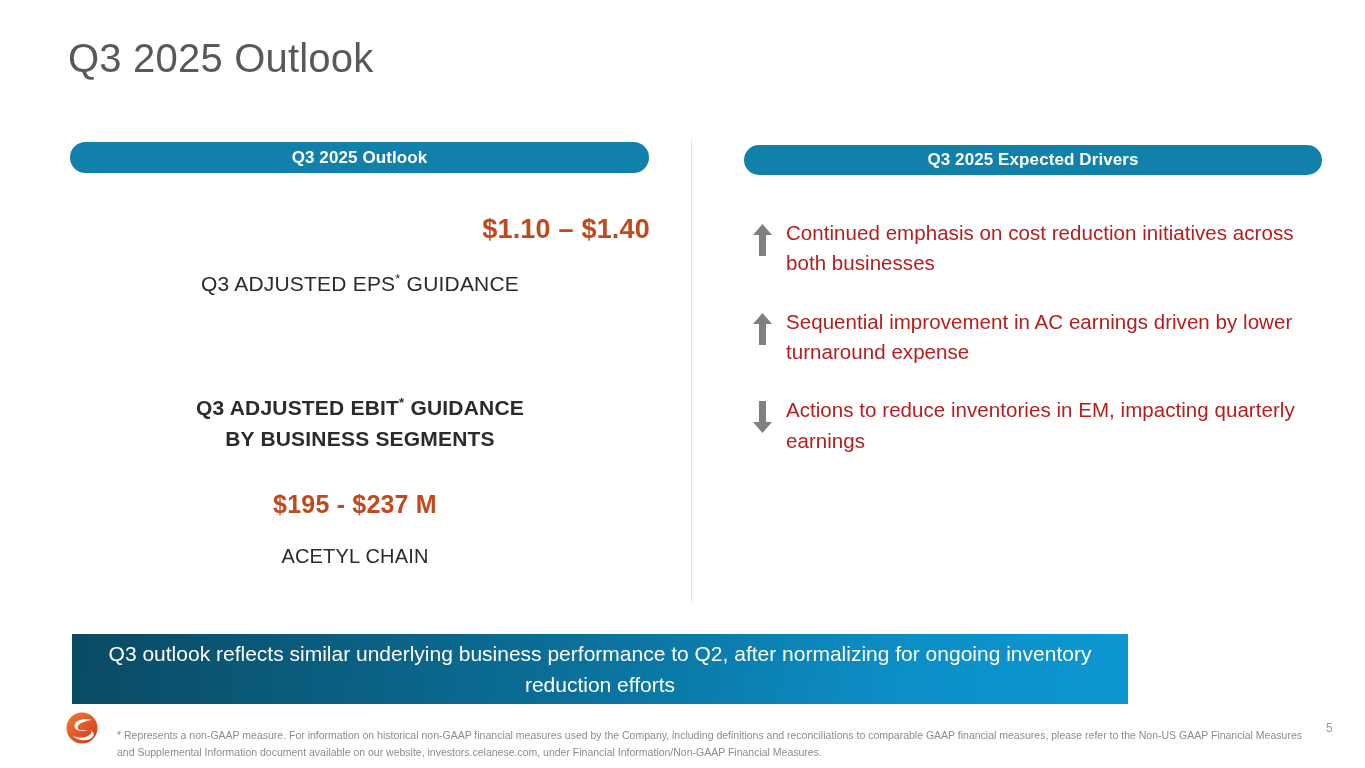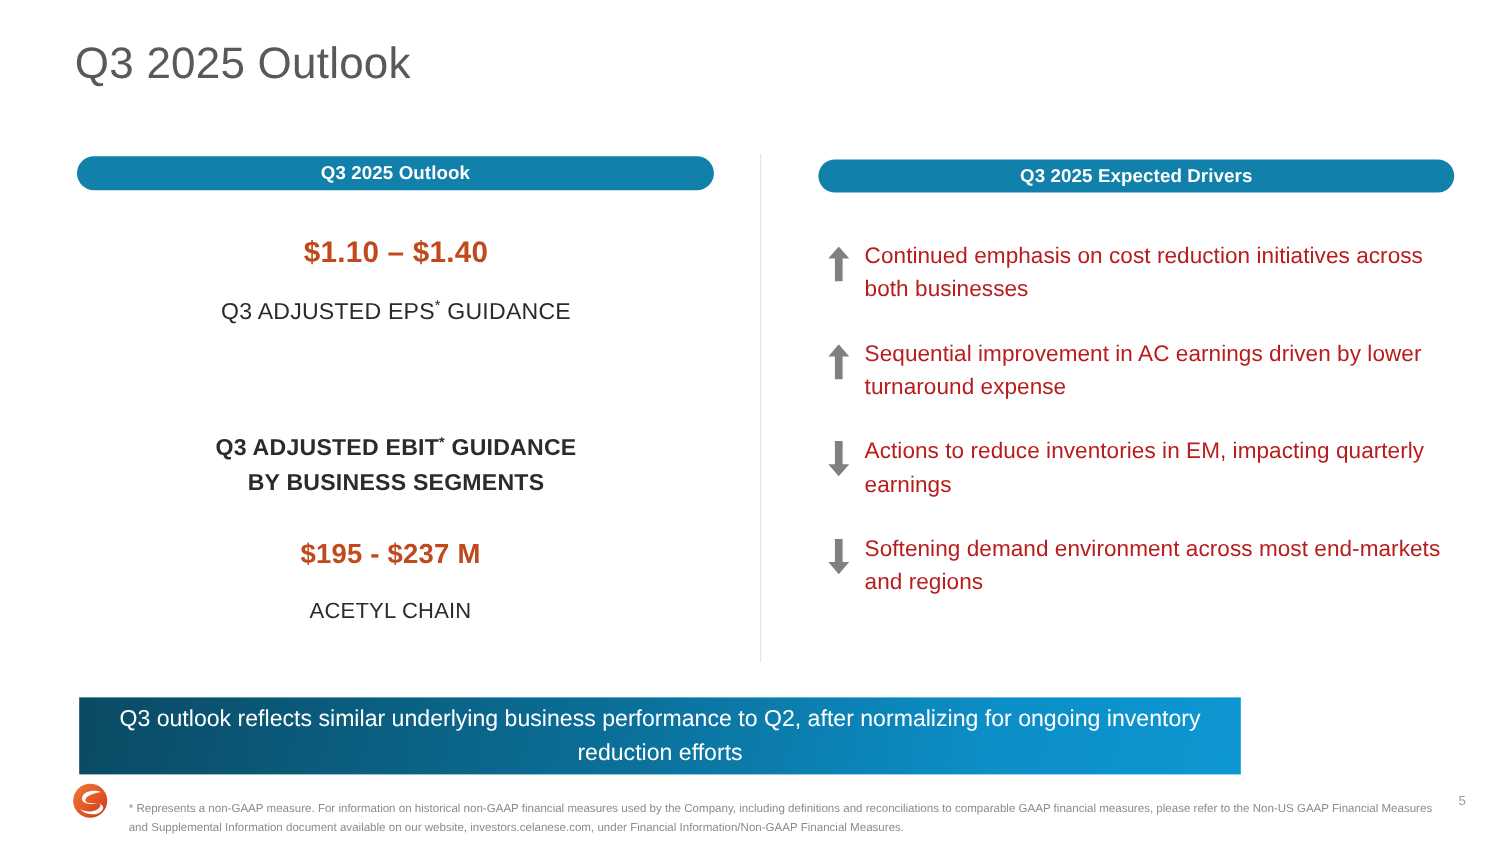--- a/index.html
+++ b/index.html
@@ -65,21 +65,21 @@
   }
 
   
   .left-panel {
     position: absolute;
     left: 70px;
     top: 200px;
     width: 580px;
   }
   .eps-value {
-    text-align: center;
+    text-align: right;
     color: #C0491D;
     font-size: 27px;
     font-weight: bold;
     letter-spacing: 0.2px;
     margin-top: 14px;
   }
   .eps-label {
     text-align: center;
     font-size: 21px;
     color: #2b2b2b;
@@ -253,28 +253,20 @@
 
   <div class="driver">
     <span class="driver-arrow">
       <svg width="19" height="32" viewBox="0 0 19 32" aria-hidden="true">
         <polygon points="9.5,32 0,21 6,21 6,0 13,0 13,21 19,21" fill="#808080"></polygon>
       </svg>
     </span>
     <span class="driver-text">Actions to reduce inventories in EM, impacting quarterly earnings</span>
   </div>
 
-  <div class="driver">
-    <span class="driver-arrow">
-      <svg width="19" height="32" viewBox="0 0 19 32" aria-hidden="true">
-        <polygon points="9.5,32 0,21 6,21 6,0 13,0 13,21 19,21" fill="#808080"></polygon>
-      </svg>
-    </span>
-    <span class="driver-text">Softening demand environment across most end-markets and regions</span>
-  </div>
 </div>
 
 <div class="banner">
   <span>Q3 outlook reflects similar underlying business performance to Q2, after normalizing for ongoing inventory reduction efforts</span>
 </div>
 
 <span class="logo">
   <svg width="38" height="38" viewBox="0 0 38 38" aria-hidden="true">
     <defs>
       <linearGradient id="logoGrad" x1="0" y1="0" x2="1" y2="1">

